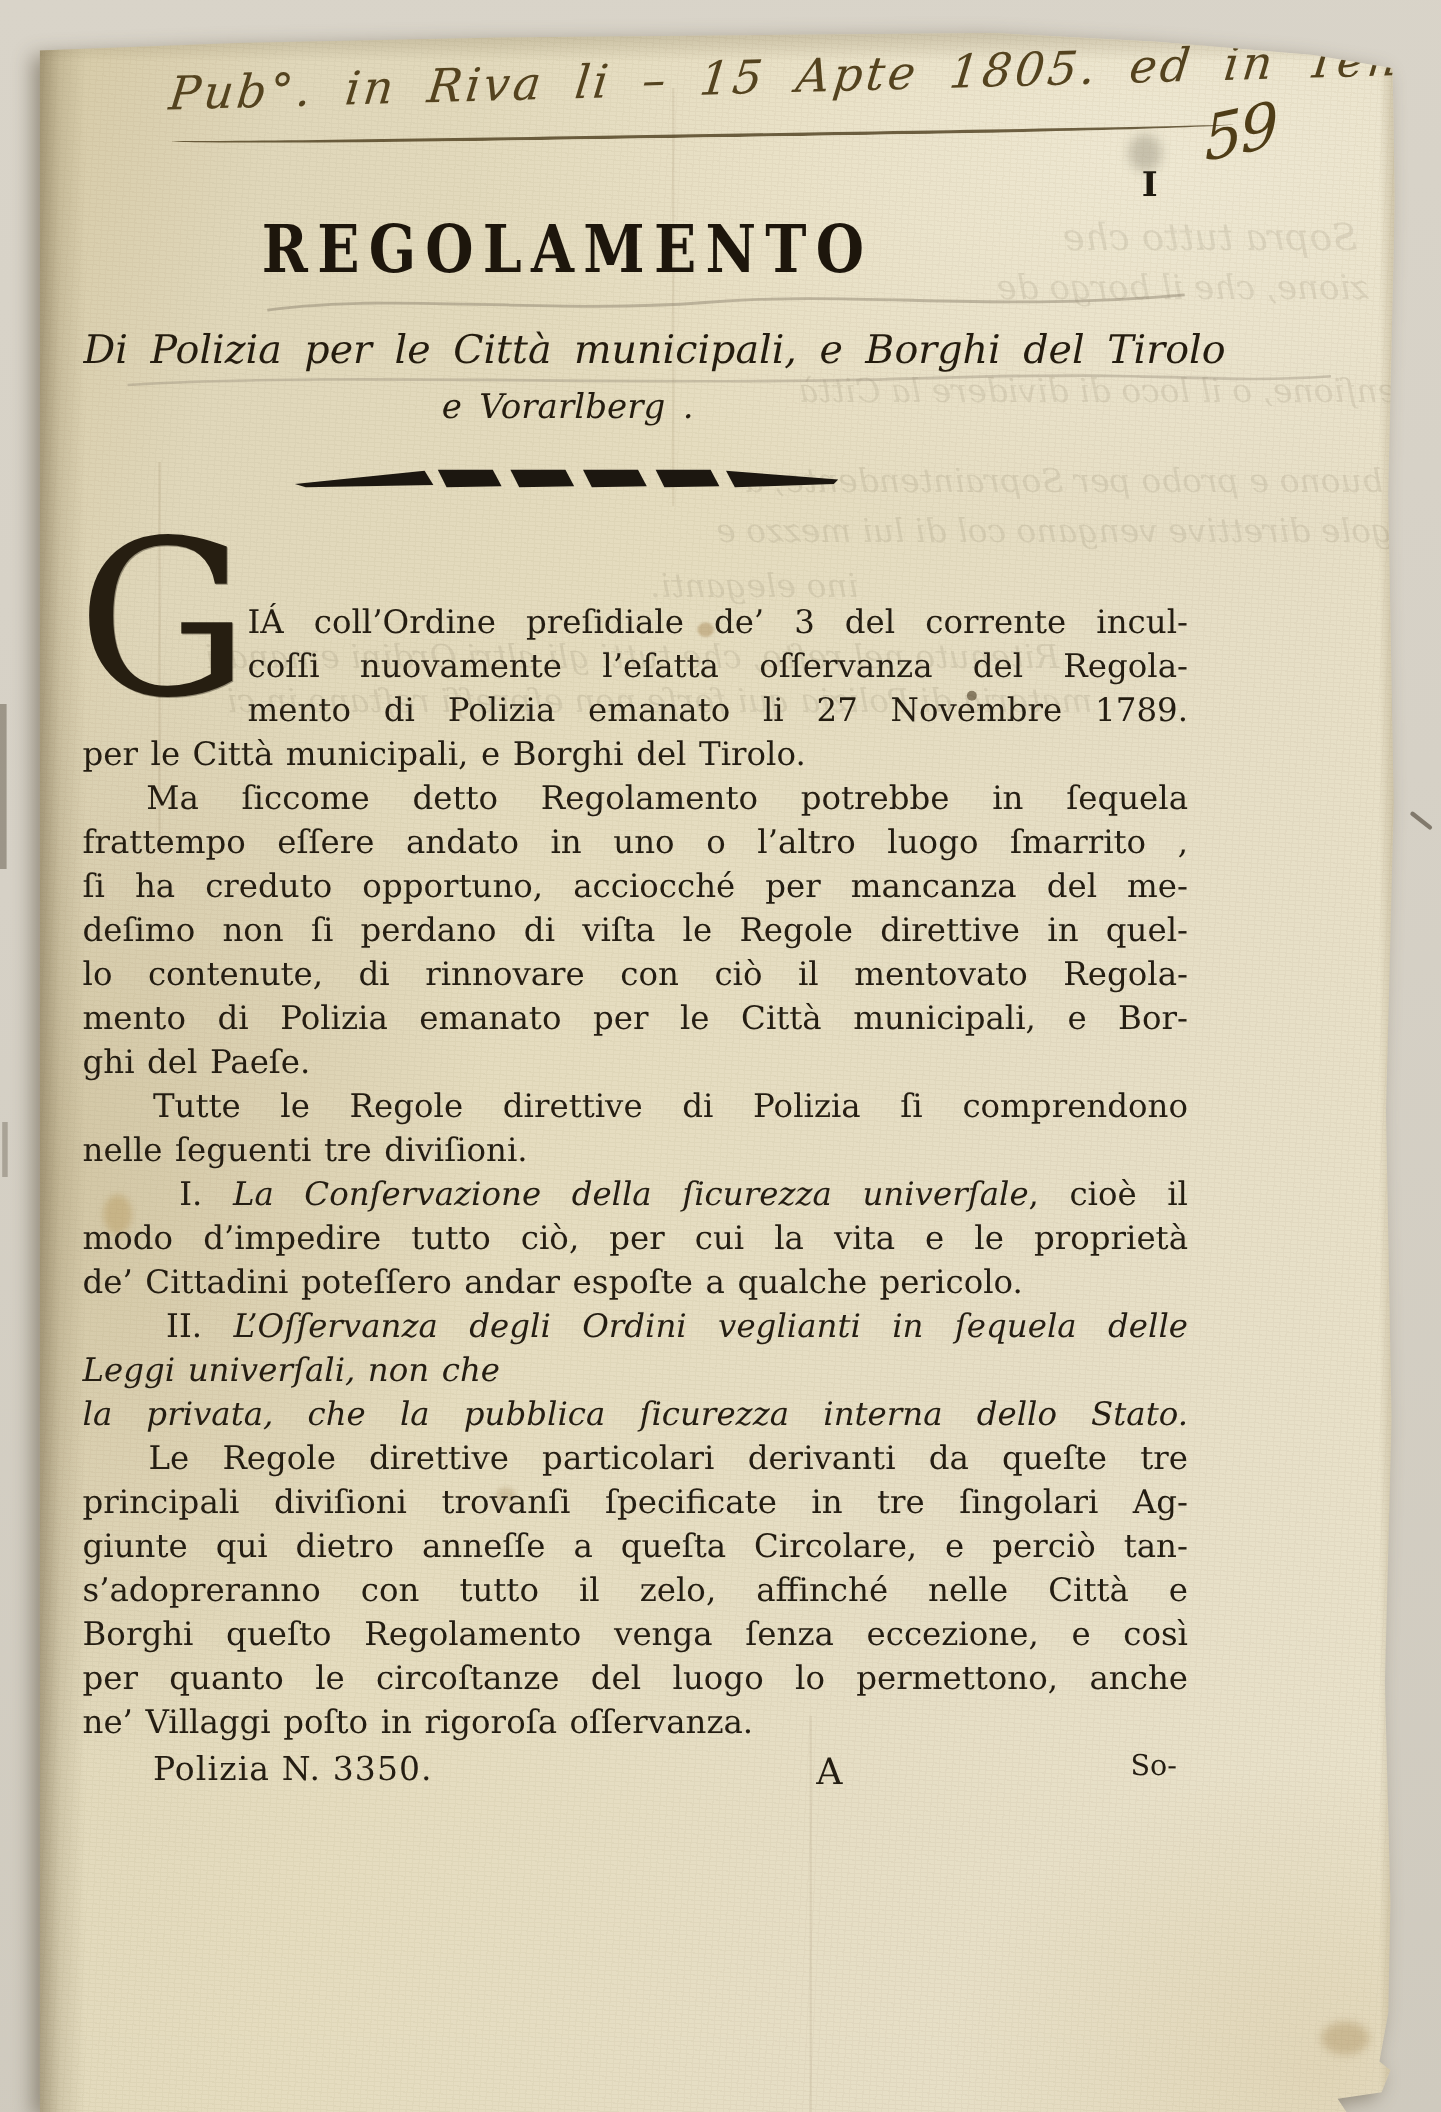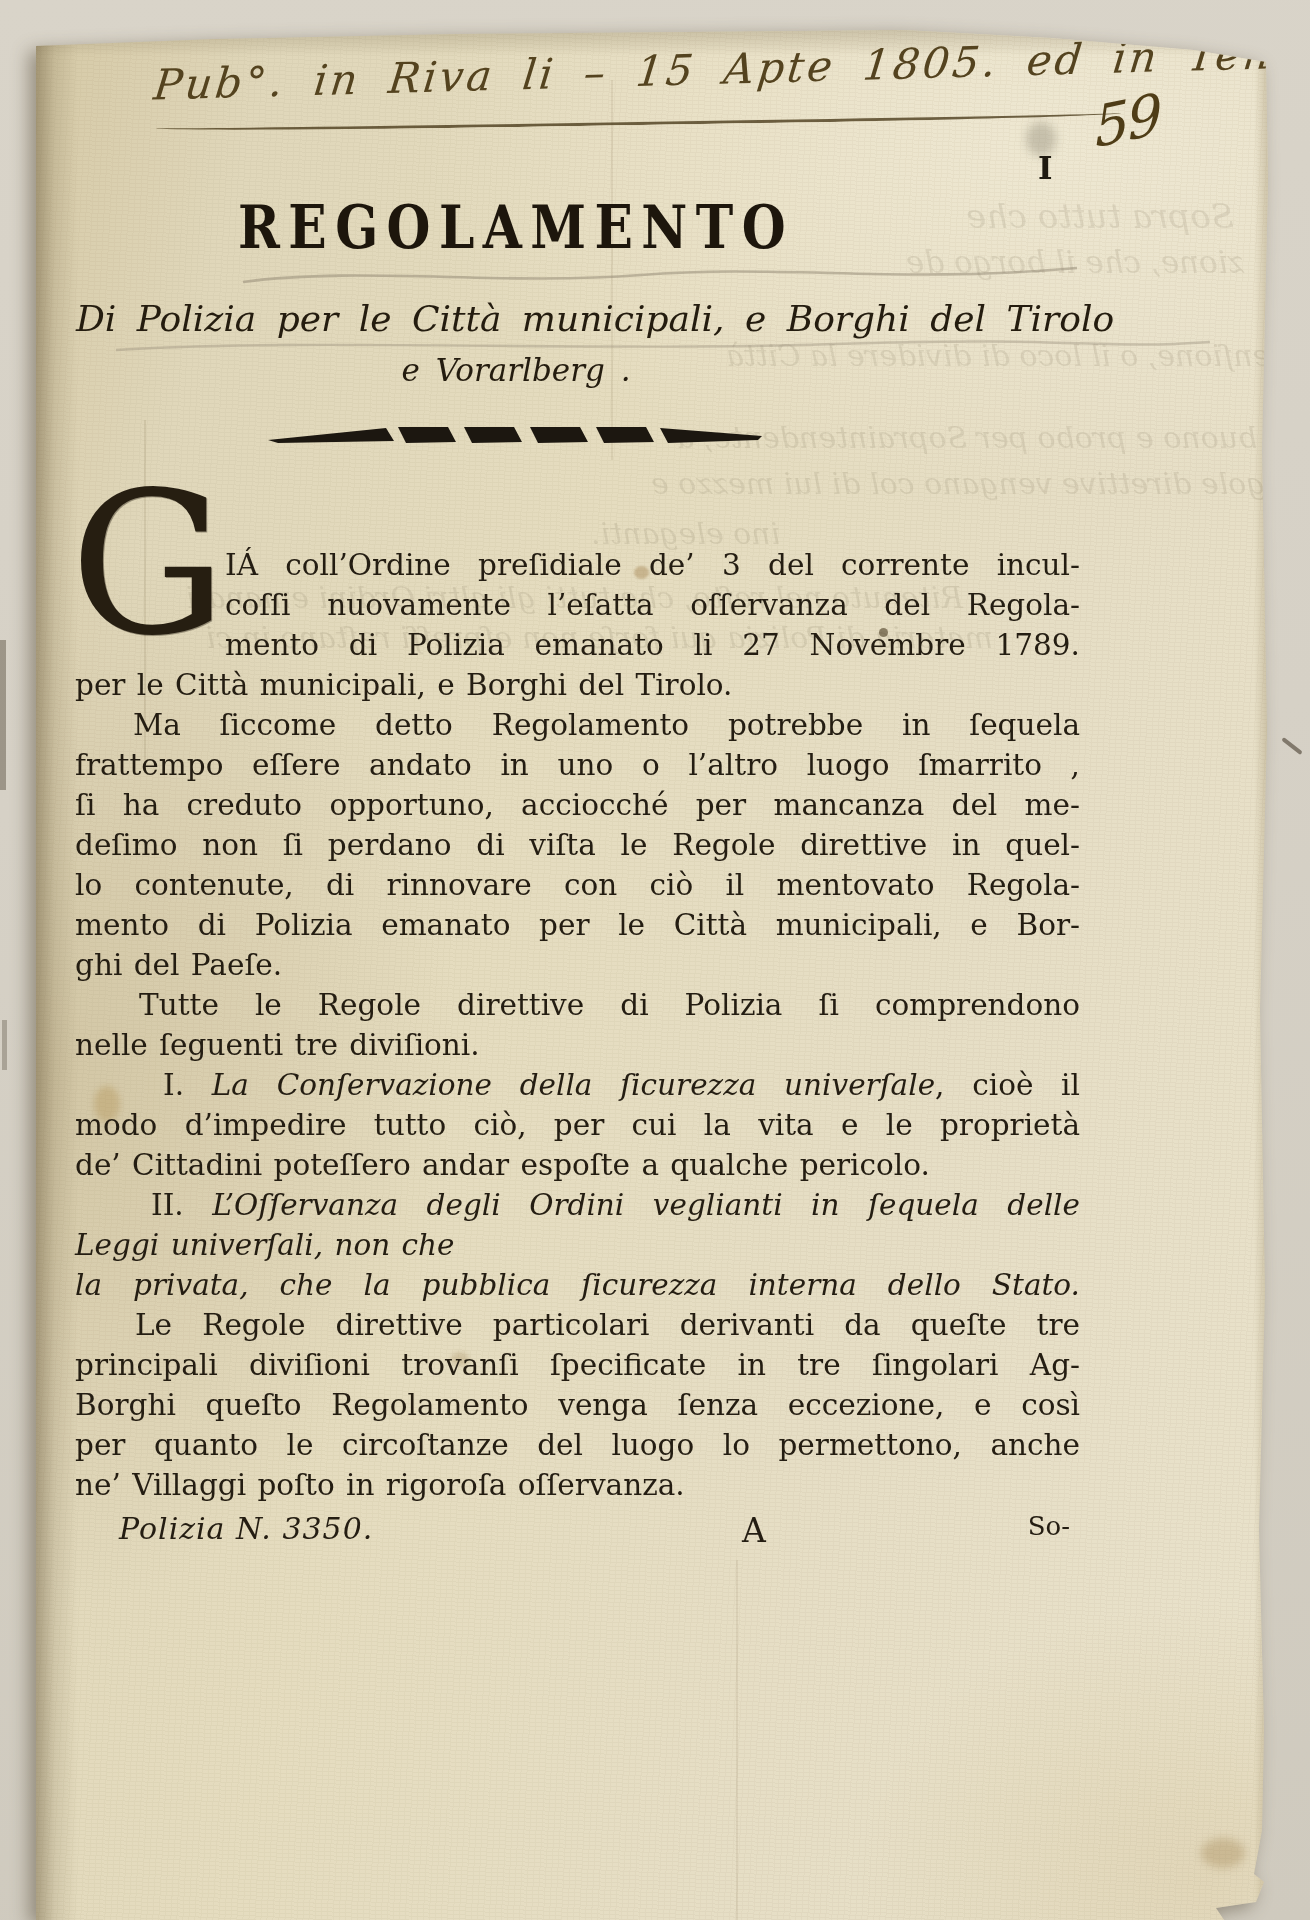--- a/index.html
+++ b/index.html
@@ -58,21 +58,21 @@
   .ornament{position:absolute;left:232px;top:394px;width:496px;height:24px;}
   
   .dropcap{position:absolute;left:34px;top:436px;font-size:196px;line-height:1;
     color:#261e11;text-shadow:1px 1px 0 rgba(38,30,17,.4);}
   .body-block{position:absolute;left:39px;top:515px;width:1005px;color:#241d12;}
   .line{font-size:29.5px;line-height:40px;height:40px;white-space:nowrap;word-spacing:2px;}
   .line.just{white-space:normal;text-align:justify;text-align-last:justify;}
   .line.dc-ind{margin-left:150px;}
   .line .it{font-style:italic;}
   .footer-line{position:relative;height:42px;margin-top:6px;font-size:30px;}
-  .f-left{position:absolute;left:44px;font-style:italic;letter-spacing:1px;text-align:center;}
+  .f-left{position:absolute;left:64px;letter-spacing:1px;text-align:center;}
   .f-center{position:absolute;left:667px;font-size:33px;}
   .f-right{position:absolute;right:10px;font-size:26px;}
   
   .stain{position:absolute;border-radius:50%;pointer-events:none;}
   .crease{position:absolute;pointer-events:none;background:rgba(90,70,40,.11);}
 </style>
 </head>
 <body>
 
 <div class="bg-mark" style="left:0;top:640px;width:6px;height:150px;background:rgba(70,60,42,.4);"></div>
@@ -151,20 +151,22 @@
         <div class="line just" style="margin-left: 64px;"><span>Tutte le Regole direttive di Polizia ſi comprendono</span></div>
         <div class="line"><span>nelle ſeguenti tre diviſioni.</span></div>
         <div class="line just" style="margin-left: 88px;"><span>I. </span><span class="it">La Conſervazione della ſicurezza univerſale</span><span>, cioè il</span></div>
         <div class="line just"><span>modo d’impedire tutto ciò, per cui la vita e le proprietà</span></div>
         <div class="line"><span>de’ Cittadini poteſſero andar espoſte a qualche pericolo.</span></div>
         <div class="line just" style="margin-left: 76px;"><span>II. </span><span class="it">L’Oſſervanza degli Ordini veglianti in ſequela delle</span></div>
         <div class="line"><span class="it">Leggi univerſali, non che</span></div>
         <div class="line just"><span class="it">la privata, che la pubblica ſicurezza interna dello Stato.</span></div>
         <div class="line just" style="margin-left: 60px;"><span>Le Regole direttive particolari derivanti da queſte tre</span></div>
         <div class="line just"><span>principali diviſioni trovanſi ſpecificate in tre ſingolari Ag-</span></div>
+        <div class="line just"><span>giunte qui dietro anneſſe a queſta Circolare, e perciò tan-</span></div>
+        <div class="line just"><span>s’adopreranno con tutto il zelo, affinché nelle Città e</span></div>
         <div class="line just"><span>Borghi queſto Regolamento venga ſenza eccezione, e così</span></div>
         <div class="line just"><span>per quanto le circoſtanze del luogo lo permettono, anche</span></div>
         <div class="line"><span>ne’ Villaggi poſto in rigoroſa oſſervanza.</span></div>
         <div class="footer-line">
           <span class="f-left">Polizia N. 3350.</span>
           <span class="f-center">A</span>
           <span class="f-right">So-</span>
         </div>
       </div>
 

